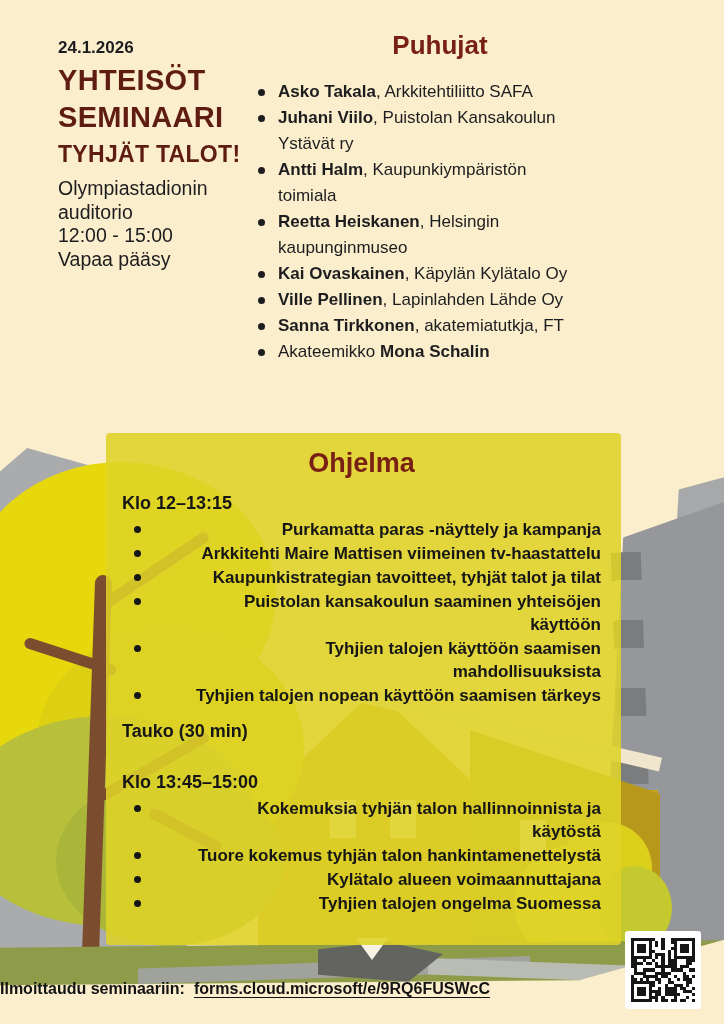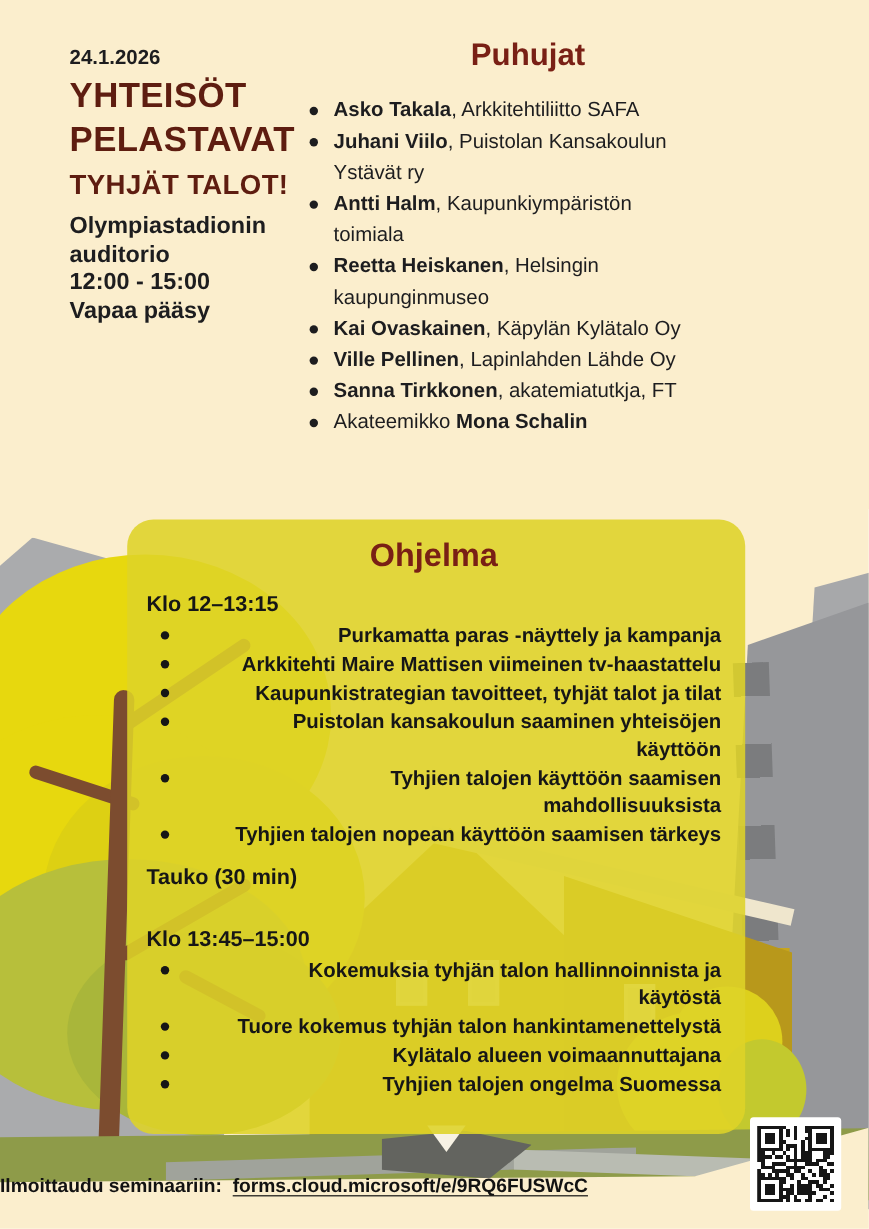--- a/index.html
+++ b/index.html
@@ -50,36 +50,36 @@
     clip-path:polygon(0 20%,100% 45%,100% 100%,0 75%);}
   .wedge{left:318px;top:942px;width:125px;height:40px;background:#63645f;
     clip-path:polygon(0 18%,55% 0,100% 30%,72% 100%,0 82%);}
   .gable-tip{left:356px;top:938px;width:0;height:0;z-index:4;
     border-left:16px solid transparent;border-right:16px solid transparent;
     border-top:22px solid #f7f2e4;}
   .footer-band{left:0;top:938px;width:724px;height:86px;background:#fbeecd;z-index:5;
     clip-path:polygon(0 55%,80% 49%,100% 2%,100% 100%,0 100%);}
   
   .program-box{position:absolute;left:106px;top:433px;width:515px;height:512px;z-index:6;
-    background:rgba(222,211,40,0.88);border-radius:22px;padding:13px 20px 0 16px;color:#161616;}
+    background:rgba(222,211,40,0.88);border-radius:4px;padding:13px 20px 0 16px;color:#161616;}
   .program-heading{font-size:27px;font-weight:700;color:#792015;text-align:center;margin-top:2px;}
   .slot-title{font-size:18px;font-weight:700;margin:12px 0 0 0;}
   .slot-title.mt1{margin-top:14px;} .slot-title.mt2{margin-top:30px;}
   .program-list{list-style:none;margin:4px 0 0 0;padding:0;text-align:right;}
   .program-list li{position:relative;padding-left:30px;font-size:17px;font-weight:700;
     line-height:23px;margin-bottom:1px;white-space:pre-line;}
   .program-list li::before{content:"";position:absolute;left:12px;top:8px;width:7px;height:7px;
     border-radius:50%;background:#161616;}
   
   .head-left{position:absolute;left:58px;top:38px;z-index:7;width:200px;}
   .date{font-size:17px;font-weight:700;color:#1d1d1f;}
   .kicker{font-size:19px;font-weight:700;color:#b23726;letter-spacing:0.5px;margin-top:9px;}
   .big-title{font-size:29px;font-weight:700;color:#5e1d10;line-height:37px;margin-top:4px;letter-spacing:0.3px;}
   .sub-title{font-size:23px;font-weight:700;color:#5e1d10;margin-top:5px;letter-spacing:0.3px;}
-  .venue{font-size:19.5px;font-weight:700;color:#1d1d1f;line-height:23.5px;margin-top:9px;}
+  .venue{font-size:19.5px;font-weight:400;color:#1d1d1f;line-height:23.5px;margin-top:9px;}
   
   .speakers{position:absolute;left:245px;top:30px;width:440px;z-index:7;}
   .speakers-heading{font-size:26px;font-weight:700;color:#792015;text-align:center;width:390px;}
   .speaker-list{list-style:none;margin:18px 0 0 0;padding:0;}
   .speaker-list li{position:relative;padding-left:33px;font-size:17px;line-height:26px;
     color:#1d1d1f;white-space:pre-line;}
   .speaker-list li::before{content:"";position:absolute;left:13px;top:10px;width:7px;height:7px;
     border-radius:50%;background:#1d1d1f;}
   .speaker-name{font-weight:700;}
   
@@ -125,21 +125,21 @@
   <div class="bg road1"></div>
   <div class="bg road2"></div>
   <div class="bg wedge"></div>
   <div class="bg gable-tip"></div>
   <div class="bg footer-band"></div>
 
   <div class="head-left">
     <div class="date">24.1.2026</div>
     <div class="big-title">
       <div>YHTEISÖT</div>
-      <div>PELASTAVAT</div>
+      <div>SEMINAARI</div>
     </div>
     <div class="sub-title">TYHJÄT TALOT!</div>
     <div class="venue">
       <div>Olympiastadionin</div>
       <div>auditorio</div>
       <div>12:00 - 15:00</div>
       <div>Vapaa pääsy</div>
     </div>
   </div>
 

